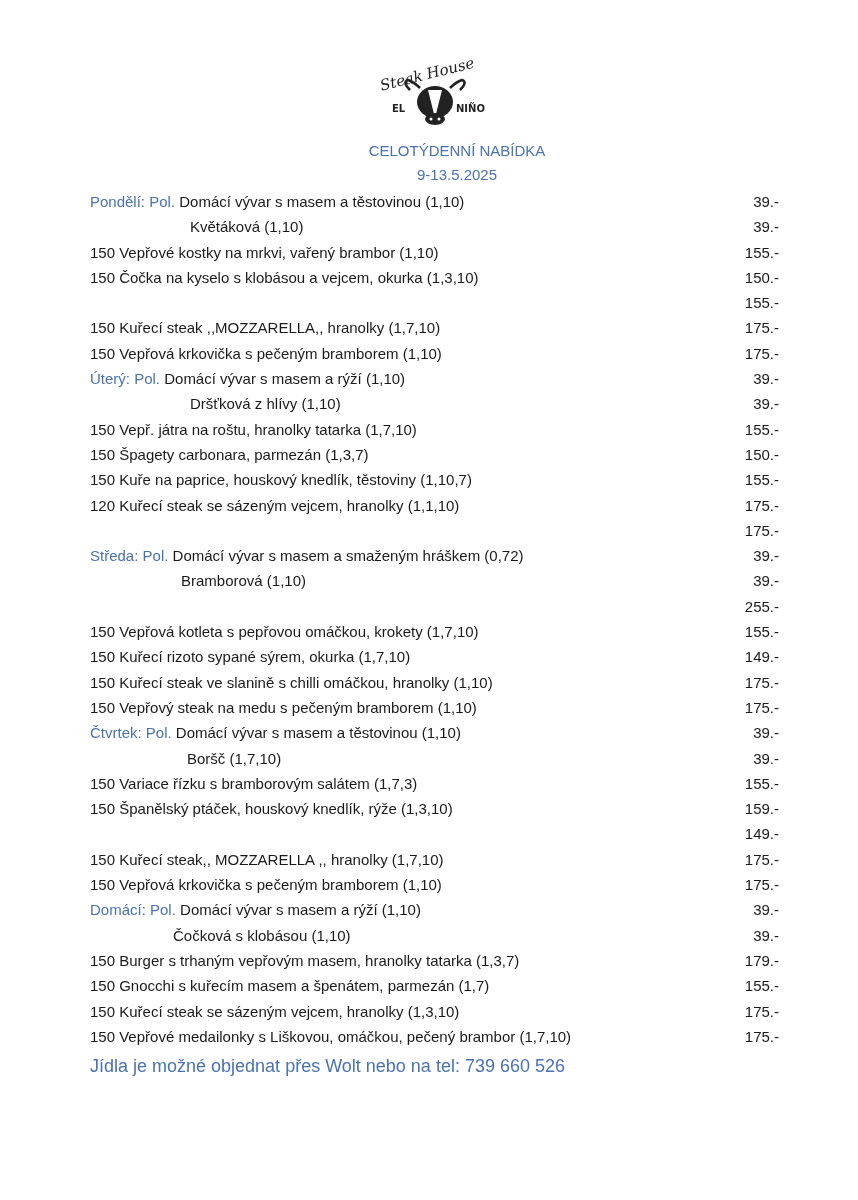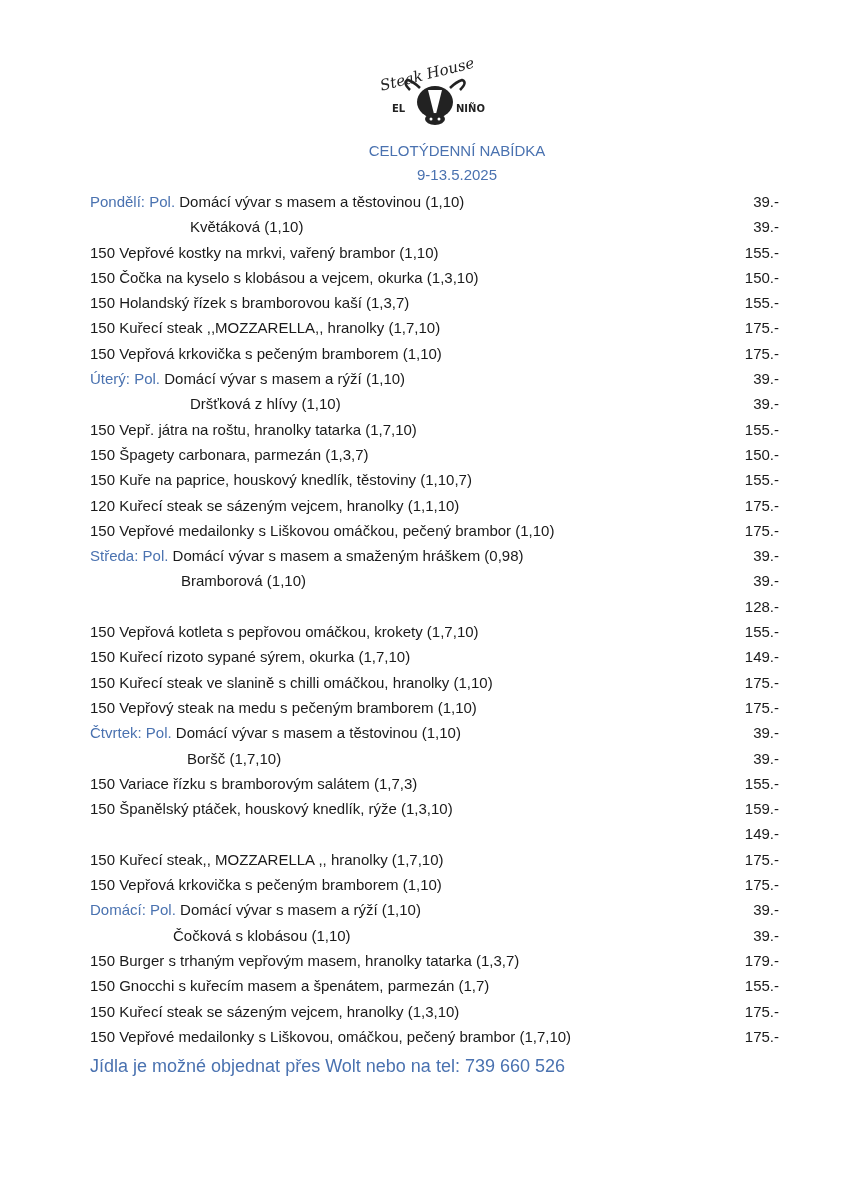--- a/index.html
+++ b/index.html
@@ -50,21 +50,20 @@
     </div>
     <div class="row">
       <span class="text">150 Vepřové kostky na mrkvi, vařený brambor (1,10)</span>
       <span class="price">155.-</span>
     </div>
     <div class="row">
       <span class="text">150 Čočka na kyselo s klobásou a vejcem, okurka (1,3,10)</span>
       <span class="price">150.-</span>
     </div>
     <div class="row">
-      <span class="text">150 Holandský řízek s bramborovou kaší (1,3,7)</span>
       <span class="price">155.-</span>
     </div>
     <div class="row">
       <span class="text">150 Kuřecí steak ,,MOZZARELLA,, hranolky (1,7,10)</span>
       <span class="price">175.-</span>
     </div>
     <div class="row">
       <span class="text">150 Vepřová krkovička s pečeným bramborem (1,10)</span>
       <span class="price">175.-</span>
     </div>
@@ -86,33 +85,32 @@
     </div>
     <div class="row">
       <span class="text">150 Kuře na paprice, houskový knedlík, těstoviny (1,10,7)</span>
       <span class="price">155.-</span>
     </div>
     <div class="row">
       <span class="text">120 Kuřecí steak se sázeným vejcem, hranolky (1,1,10)</span>
       <span class="price">175.-</span>
     </div>
     <div class="row">
-      <span class="text">150 Vepřové medailonky s Liškovou omáčkou, pečený brambor (1,10)</span>
       <span class="price">175.-</span>
     </div>
     <div class="row">
-      <span class="text"><span class="day">Středa: Pol.</span> <span>Domácí vývar s masem a smaženým hráškem (0,98)</span></span>
+      <span class="text"><span class="day">Středa: Pol.</span> <span>Domácí vývar s masem a smaženým hráškem (0,72)</span></span>
       <span class="price">39.-</span>
     </div>
     <div class="row indent" style="--indent: 91px;">
       <span class="text"><span>Bramborová  (1,10)</span></span>
       <span class="price">39.-</span>
     </div>
     <div class="row">
-      <span class="price">128.-</span>
+      <span class="price">255.-</span>
     </div>
     <div class="row">
       <span class="text">150 Vepřová kotleta s pepřovou omáčkou, krokety (1,7,10)</span>
       <span class="price">155.-</span>
     </div>
     <div class="row">
       <span class="text">150 Kuřecí rizoto sypané sýrem, okurka (1,7,10)</span>
       <span class="price">149.-</span>
     </div>
     <div class="row">

